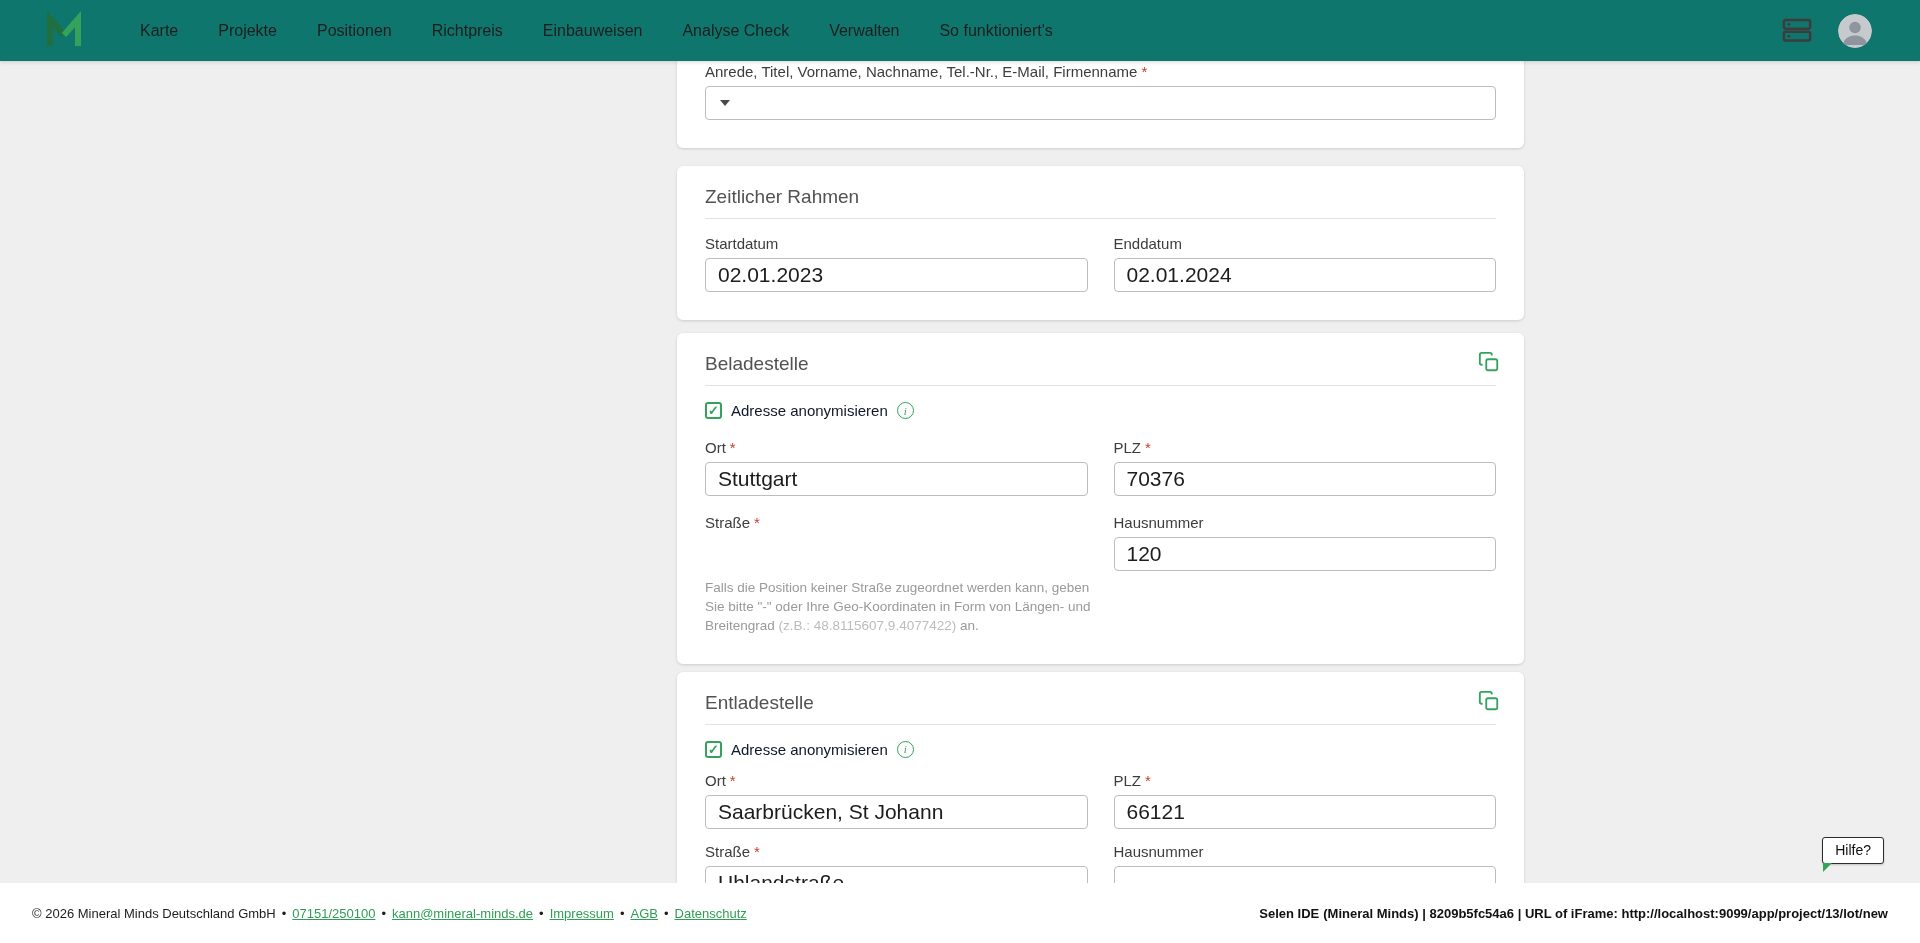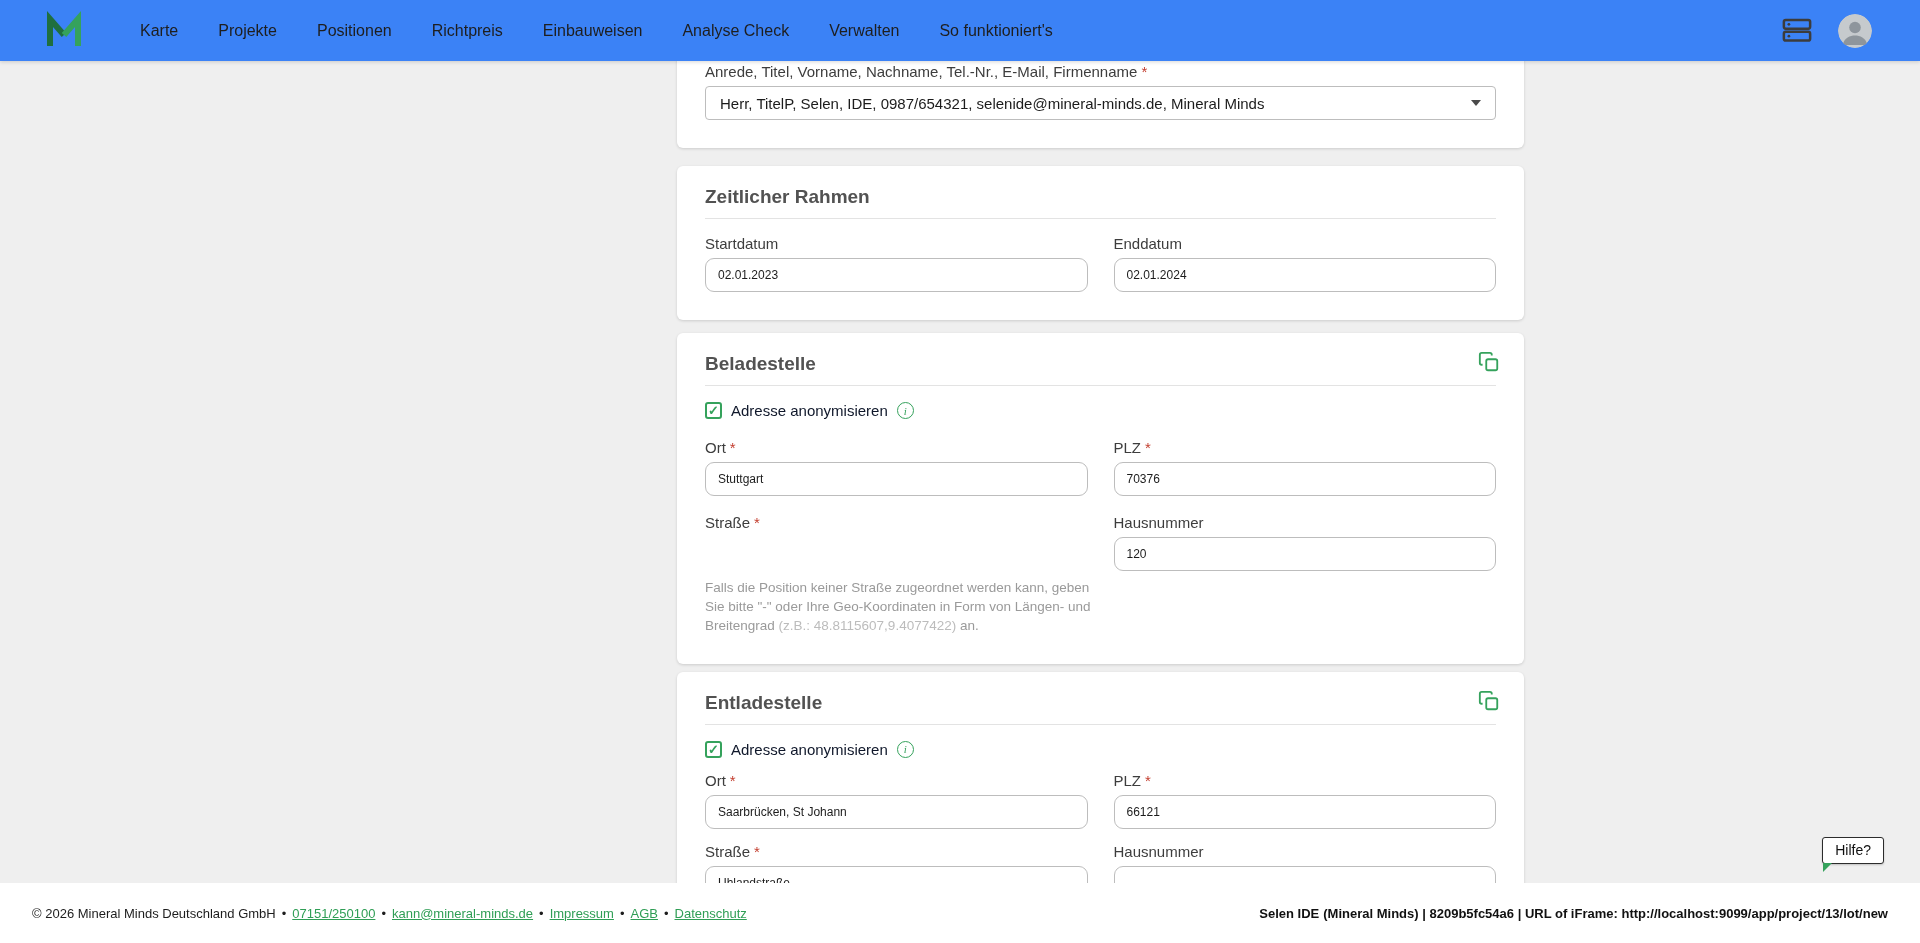--- a/index.html
+++ b/index.html
@@ -8,21 +8,21 @@
     width: 1920px; height: 943px;
     position: relative; overflow: hidden;
     background: #efefef;
     font-family: "Liberation Sans", sans-serif;
     color: #222;
   }
 
   
   .header {
     position: absolute; top: 0; left: 0; right: 0; height: 61px;
-    background: #3b82f6; display: flex; align-items: center;
+    background: #0f766e; display: flex; align-items: center;
     padding: 0 48px 0 44px;
     box-shadow: 0 1px 4px rgba(0,0,0,.16);
     z-index: 30;
   }
   .logo { display: flex; align-items: center; cursor: pointer; }
   .nav { display: flex; gap: 40px; margin-left: 56px; }
   .nav-item { font-size: 16px; color: #1e1e1e; cursor: pointer; white-space: nowrap; }
   .header-right { margin-left: auto; display: flex; align-items: center; gap: 26px; }
   .icon-btn { display: flex; align-items: center; cursor: pointer; background: none; border: none; padding: 0; }
   .avatar { width: 34px; height: 34px; border-radius: 50%; overflow: hidden; cursor: pointer; }
@@ -35,21 +35,21 @@
     background: #fff; border-radius: 6px;
     box-shadow: 0 1px 3px rgba(0,0,0,.15);
     padding: 20px 28px 28px;
     position: relative; margin-bottom: 15px;
   }
   .card--contact { margin-top: -18px; margin-bottom: 18px; }
   .card--zeit { margin-bottom: 13px; }
   .card--bel  { margin-bottom: 8px; }
   .card--ent .row, .card--ent .chk-row { margin-bottom: 14px; }
 
-  .card-title { font-size: 19px; font-weight: 700; color: #525252; margin: 0 0 10px; }
+  .card-title { font-size: 19px; font-weight: 400; color: #525252; margin: 0 0 10px; }
   .divider { height: 1px; background: #e3e3e3; margin-bottom: 16px; }
 
   .copy-btn { position: absolute; top: 18px; right: 24px; background: none; border: none; padding: 0; cursor: pointer; display: flex; }
 
   .chk-row { display: flex; align-items: center; gap: 9px; margin-bottom: 20px; }
   .checkbox {
     width: 17px; height: 17px; border: 2px solid #35a25c; border-radius: 3px;
     display: flex; align-items: center; justify-content: center; cursor: pointer; background: #fff;
   }
   .checkbox::after { content: "✓"; color: #35a25c; font-size: 13px; font-weight: bold; line-height: 1; }
@@ -58,22 +58,22 @@
     width: 17px; height: 17px; border: 1px solid #35a25c; border-radius: 50%;
     color: #35a25c; font-size: 11px; display: flex; align-items: center; justify-content: center; cursor: pointer;
   }
   .info-icon::after { content: "i"; font-family: "Liberation Serif", serif; font-style: italic; }
 
   .row { display: grid; grid-template-columns: 1fr 1fr; column-gap: 26px; margin-bottom: 18px; }
   .row--last { margin-bottom: 0; }
   .field-label { font-size: 15px; color: #3d3d3d; margin-bottom: 6px; }
   .req { color: #c33d2e; margin-left: 4px; }
   .input {
-    width: 100%; height: 34px; border: 1px solid #bdbdbd; border-radius: 9px;
-    padding: 0 12px; font-size: 12px; color: #1c1c1c; font-family: inherit; background: #fff; outline: none;
+    width: 100%; height: 34px; border: 1px solid #bdbdbd; border-radius: 4px;
+    padding: 0 12px; font-size: 21px; color: #1c1c1c; font-family: inherit; background: #fff; outline: none;
   }
   .input--focused { border: 2px solid #1a73e8; padding: 0 11px; }
   .input-wrap { position: relative; }
   .spinner {
     position: absolute; right: 11px; top: 50%; margin-top: -8px;
     width: 15px; height: 15px; border: 2px dashed #8d8d8d; border-radius: 50%;
     animation: spin 1.4s linear infinite;
   }
   @keyframes spin { to { transform: rotate(360deg); } }
 
@@ -152,21 +152,20 @@
 </header>
 
 <main class="main">
   <div class="column">
 
     <section class="card card--contact">
       <div class="field-label">
         <span>Anrede, Titel, Vorname, Nachname, Tel.-Nr., E-Mail, Firmenname</span><span class="req">*</span>
       </div>
       <div class="selectbox">
-        <span>Herr, TitelP, Selen, IDE, 0987/654321, selenide@mineral-minds.de, Mineral Minds</span>
         <span class="caret"></span>
       </div>
     </section>
 
     <section class="card card--zeit">
       <h2 class="card-title">Zeitlicher Rahmen</h2>
       <div class="divider"></div>
       <div class="row row--last">
         <div class="field">
           <div class="field-label">

